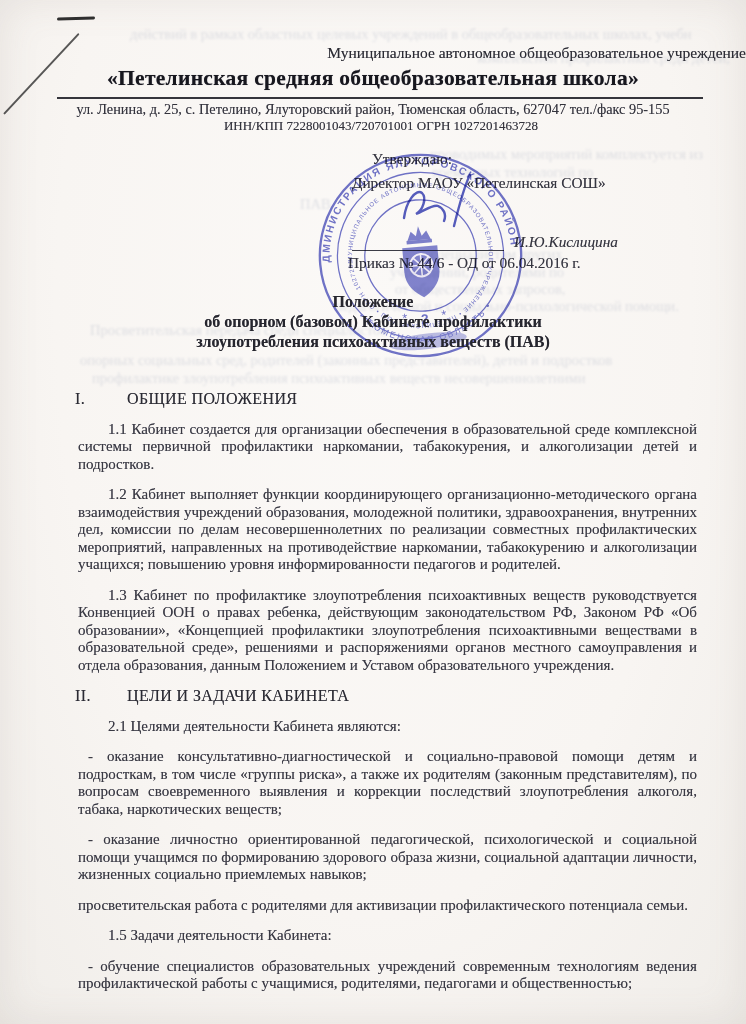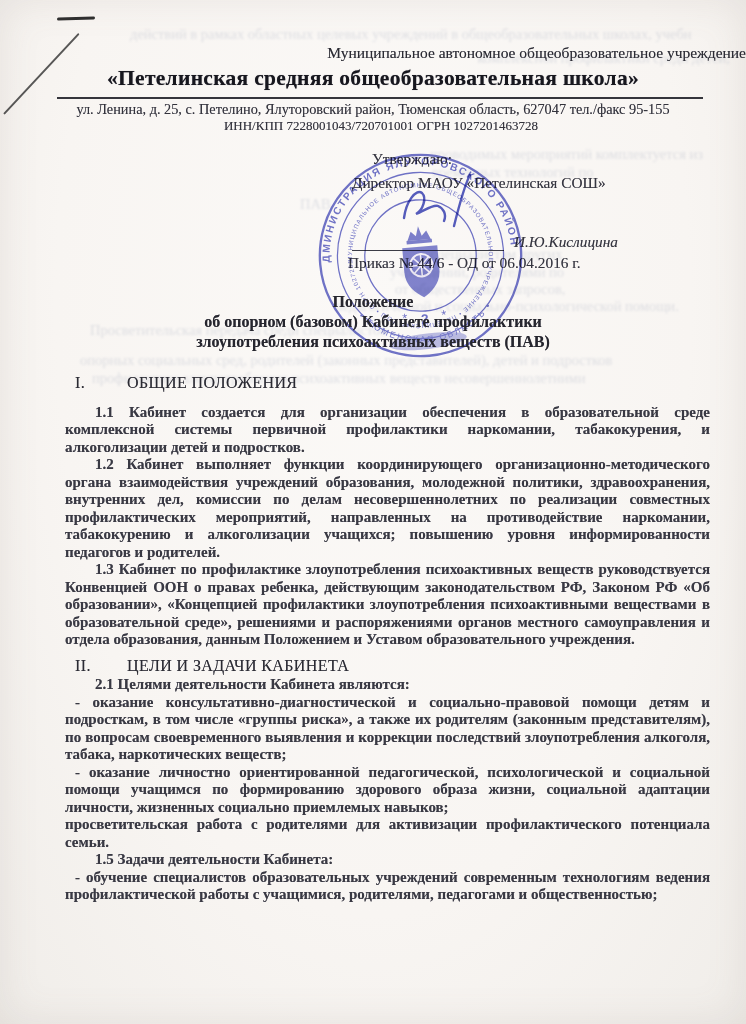--- a/index.html
+++ b/index.html
@@ -30,24 +30,24 @@
   .sig-row{display:flex;align-items:flex-end;height:22px;margin-bottom:3px;font-style:italic;}
   .sig-line{display:inline-block;width:152px;border-bottom:1.6px solid #3c3c46;margin-right:10px;}
   .order-line{margin-left:-4px;}
   
   .stamp{left:313px;top:148px;mix-blend-mode:multiply;opacity:.8;transform:rotate(-5deg);}
   .signature{left:396px;top:172px;mix-blend-mode:multiply;}
   
   .doc-title{left:0;top:292px;width:100%;text-align:center;font-size:16px;font-weight:bold;line-height:20px;color:#26262e;text-shadow:0 0 .6px rgba(40,40,60,.55);}
   
   .body{left:65px;top:374px;width:645px;font-size:15px;line-height:17.5px;text-align:justify;color:#393943;text-shadow:0 0 .55px rgba(50,50,70,.5);}
-  .sec-head{font-size:16px;letter-spacing:.4px;color:#2b2b33;margin:0 0 12px 0;text-align:left;}
+  .sec-head{font-size:16px;letter-spacing:.4px;color:#2b2b33;margin:16px 0 12px 0;text-align:left;}
   .sec-head.tight{margin:8px 0 2px 0;}
   .sec-num{display:inline-block;width:62px;padding-left:10px;box-sizing:border-box;}
-  .para{margin:0;font-weight:bold;}
+  .para{margin:13px;}
   .ind-num{text-indent:30px;}
   .ind-dash{text-indent:10px;}
   .ind-none{text-indent:0;}
 </style>
 </head>
 <body>
 
 <div class="page">
 
   <div class="artifact art-dash"></div>

